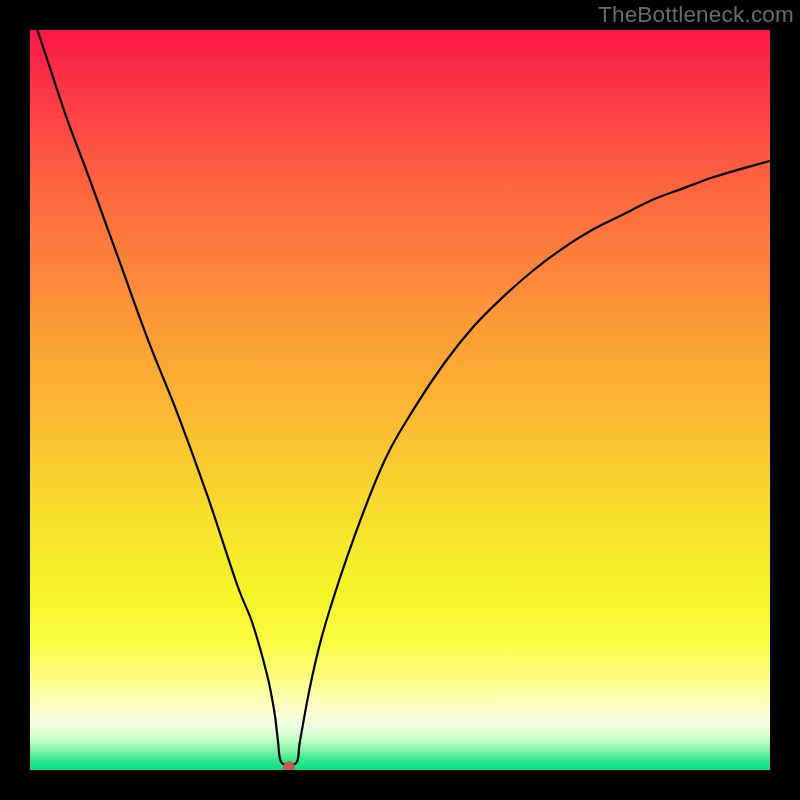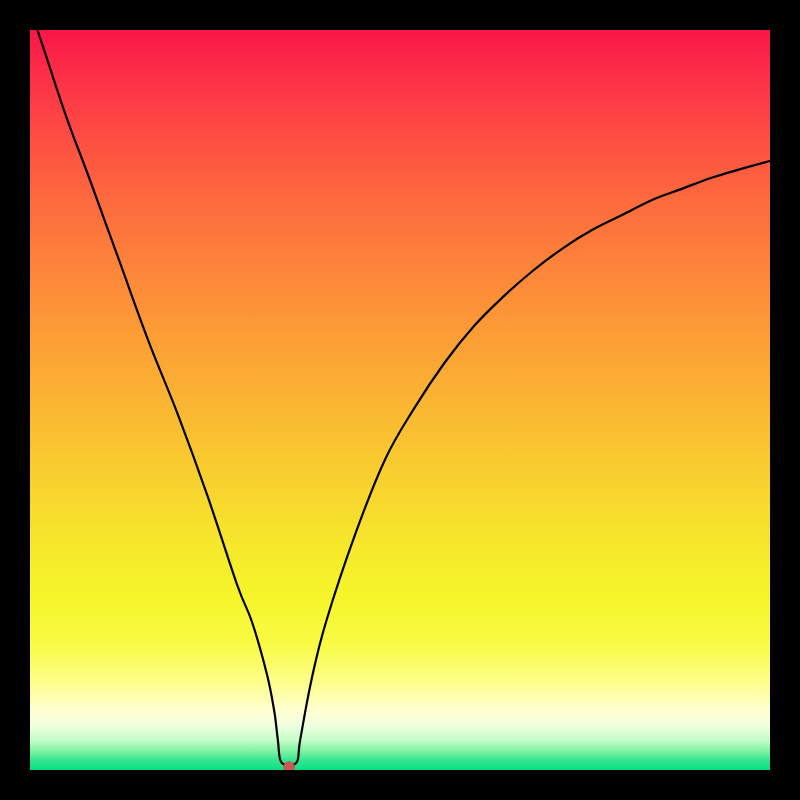--- a/index.html
+++ b/index.html
@@ -80,20 +80,21 @@
   .dot {
     fill: #c75a52;
     stroke: #c35149;
     stroke-width: 0.5;
   }
 </style>
 </head>
 <body>
 
 <div class="frame">
+  <div class="watermark">TheBottleneck.com</div>
 
   <div class="plot">
     <div class="gradient"></div>
     <svg class="curve-svg" viewBox="0 0 740 740" preserveAspectRatio="none">
       <path id="curve-path" class="curve-path" d="M 0 -22.200000000000045 C 2.664 -14.20800000000003, 8.14 2.220000000000045, 14.8 22.200000000000045 C 21.46 42.18000000000005, 29.008 66.15599999999996, 37 88.79999999999995 C 44.992000000000004 111.44399999999995, 49.876000000000005 122.69199999999998, 59.2 148 C 68.524 173.30800000000002, 78.14399999999999 200.09600000000003, 88.8 229.40000000000003 C 99.456 258.70400000000006, 107.744 282.82800000000003, 118.4 310.8 C 129.056 338.772, 137.344 356.82800000000003, 148 384.8 C 158.656 412.772, 166.944 435.56399999999996, 177.6 466.2 C 188.256 496.836, 199.20800000000003 532.356, 207.20000000000002 555 C 215.192 577.644, 216.672 576.016, 222 592 C 227.328 607.984, 232.804 627.8159999999999, 236.8 643.8 C 240.79600000000002 659.784, 242.20200000000003 668.8119999999999, 244.20000000000002 680.8 C 246.198 692.788, 246.568 701.076, 247.9 710.4 C 249.232 719.7239999999999, 248.27000000000004 728.604, 251.60000000000002 732.6 C 254.93 736.596, 263.07 736.596, 266.4 732.6 C 269.72999999999996 728.604, 267.436 725.052, 270.09999999999997 710.4 C 272.76399999999995 695.7479999999999, 276.538 672.5120000000001, 281.2 651.2 C 285.86199999999997 629.888, 288.008 618.64, 296 592 C 303.992 565.36, 314.944 532.504, 325.6 503.2 C 336.25600000000003 473.89599999999996, 344.544 451.844, 355.2 429.2 C 365.856 406.556, 374.144 394.71600000000007, 384.8 377.40000000000003 C 395.456 360.084, 403.744 347.65199999999993, 414.40000000000003 332.99999999999994 C 425.05600000000004 318.34799999999996, 433.344 307.988, 444 296 C 454.656 284.012, 462.944 276.39, 473.6 266.4 C 484.25600000000003 256.40999999999997, 492.54400000000004 249.15799999999993, 503.20000000000005 240.49999999999994 C 513.856 231.84199999999996, 522.144 225.62600000000003, 532.8 218.30000000000007 C 543.4559999999999 210.9740000000001, 551.7439999999999 205.79400000000007, 562.4 199.80000000000007 C 573.056 193.80600000000007, 581.3439999999999 190.32800000000003, 592 185 C 602.6560000000001 179.67199999999997, 610.944 174.86199999999994, 621.6 170.19999999999993 C 632.2560000000001 165.53799999999993, 640.544 163.096, 651.2 159.10000000000002 C 661.8560000000001 155.10400000000004, 670.1440000000001 151.59640000000002, 680.8000000000001 148 C 691.456 144.40359999999998, 699.744 142.1836, 710.4 139.12 C 721.0559999999999 136.0564, 734.672 132.44520000000003, 740 130.98000000000002"></path>
       <circle id="marker-dot" class="dot" r="5.5" cx="259" cy="737"></circle>
     </svg>
   </div>
 </div>
 

